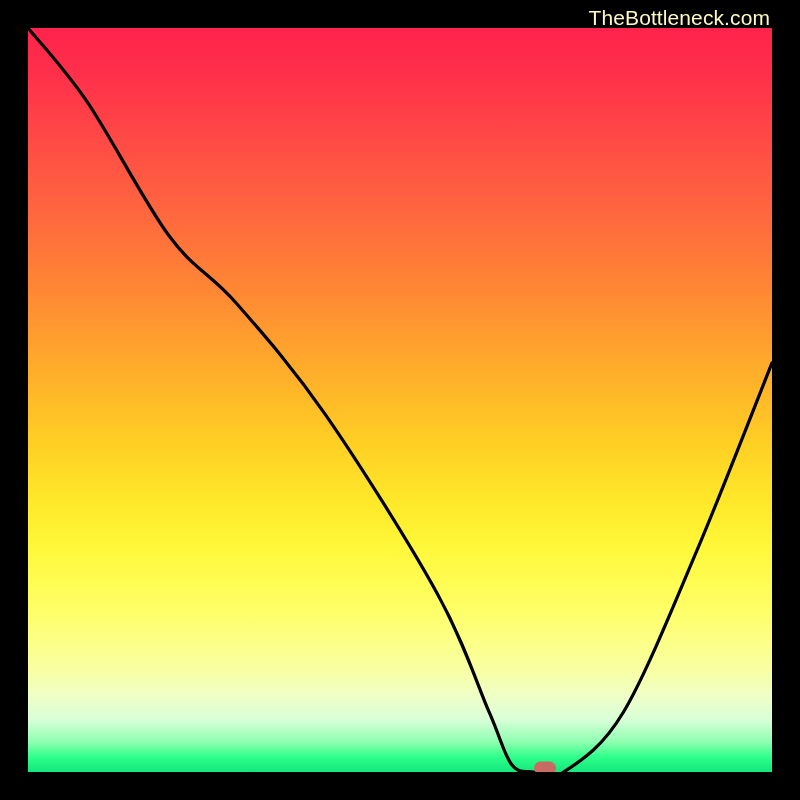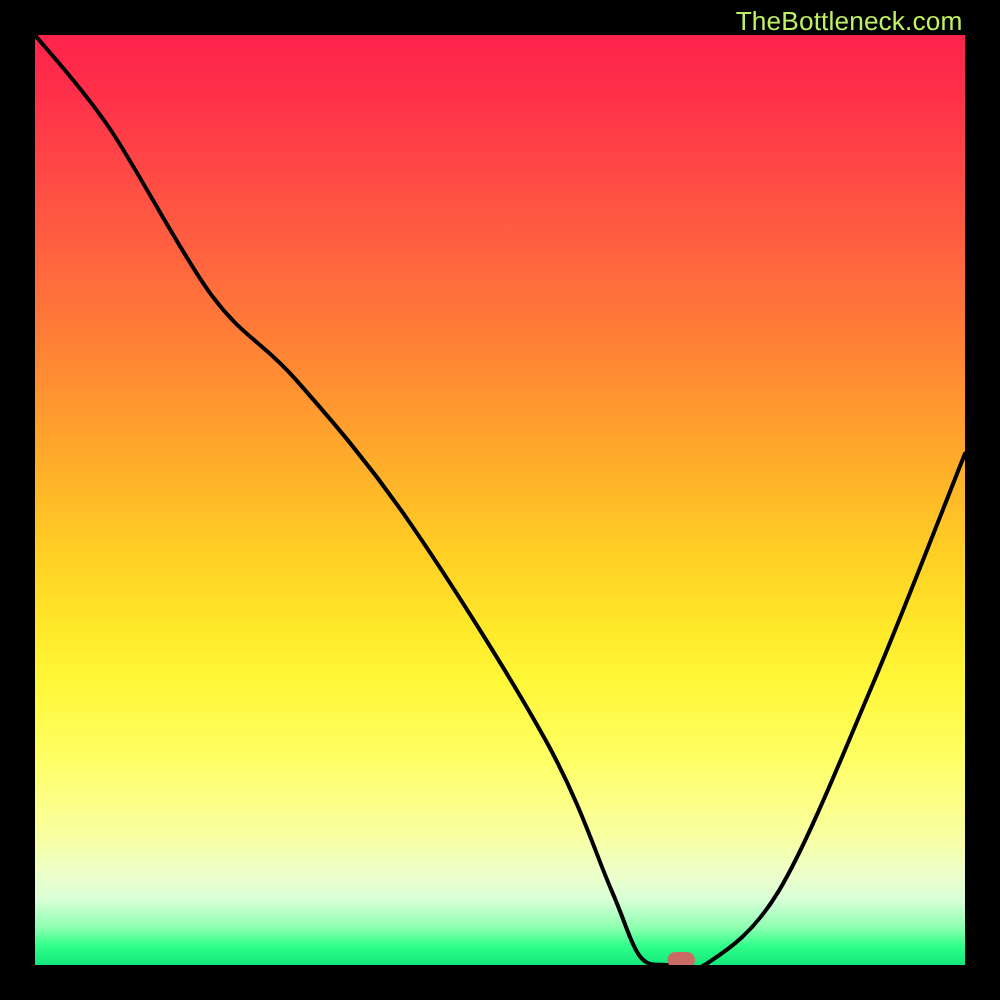--- a/index.html
+++ b/index.html
@@ -57,21 +57,21 @@
     position: absolute;
     width: 22px;
     height: 13px;
     border-radius: 7px;
     transform: translate(-50%, -50%);
   }
   .watermark {
     position: absolute;
     right: 30px;
     top: 6px;
-    color: #bef264;
+    color: #fef9c3;
     font-size: 21px;
     letter-spacing: 0.1px;
     font-weight: 400;
   }
 </style>
 </head>
 <body>
 
 <div class="stage">
 

